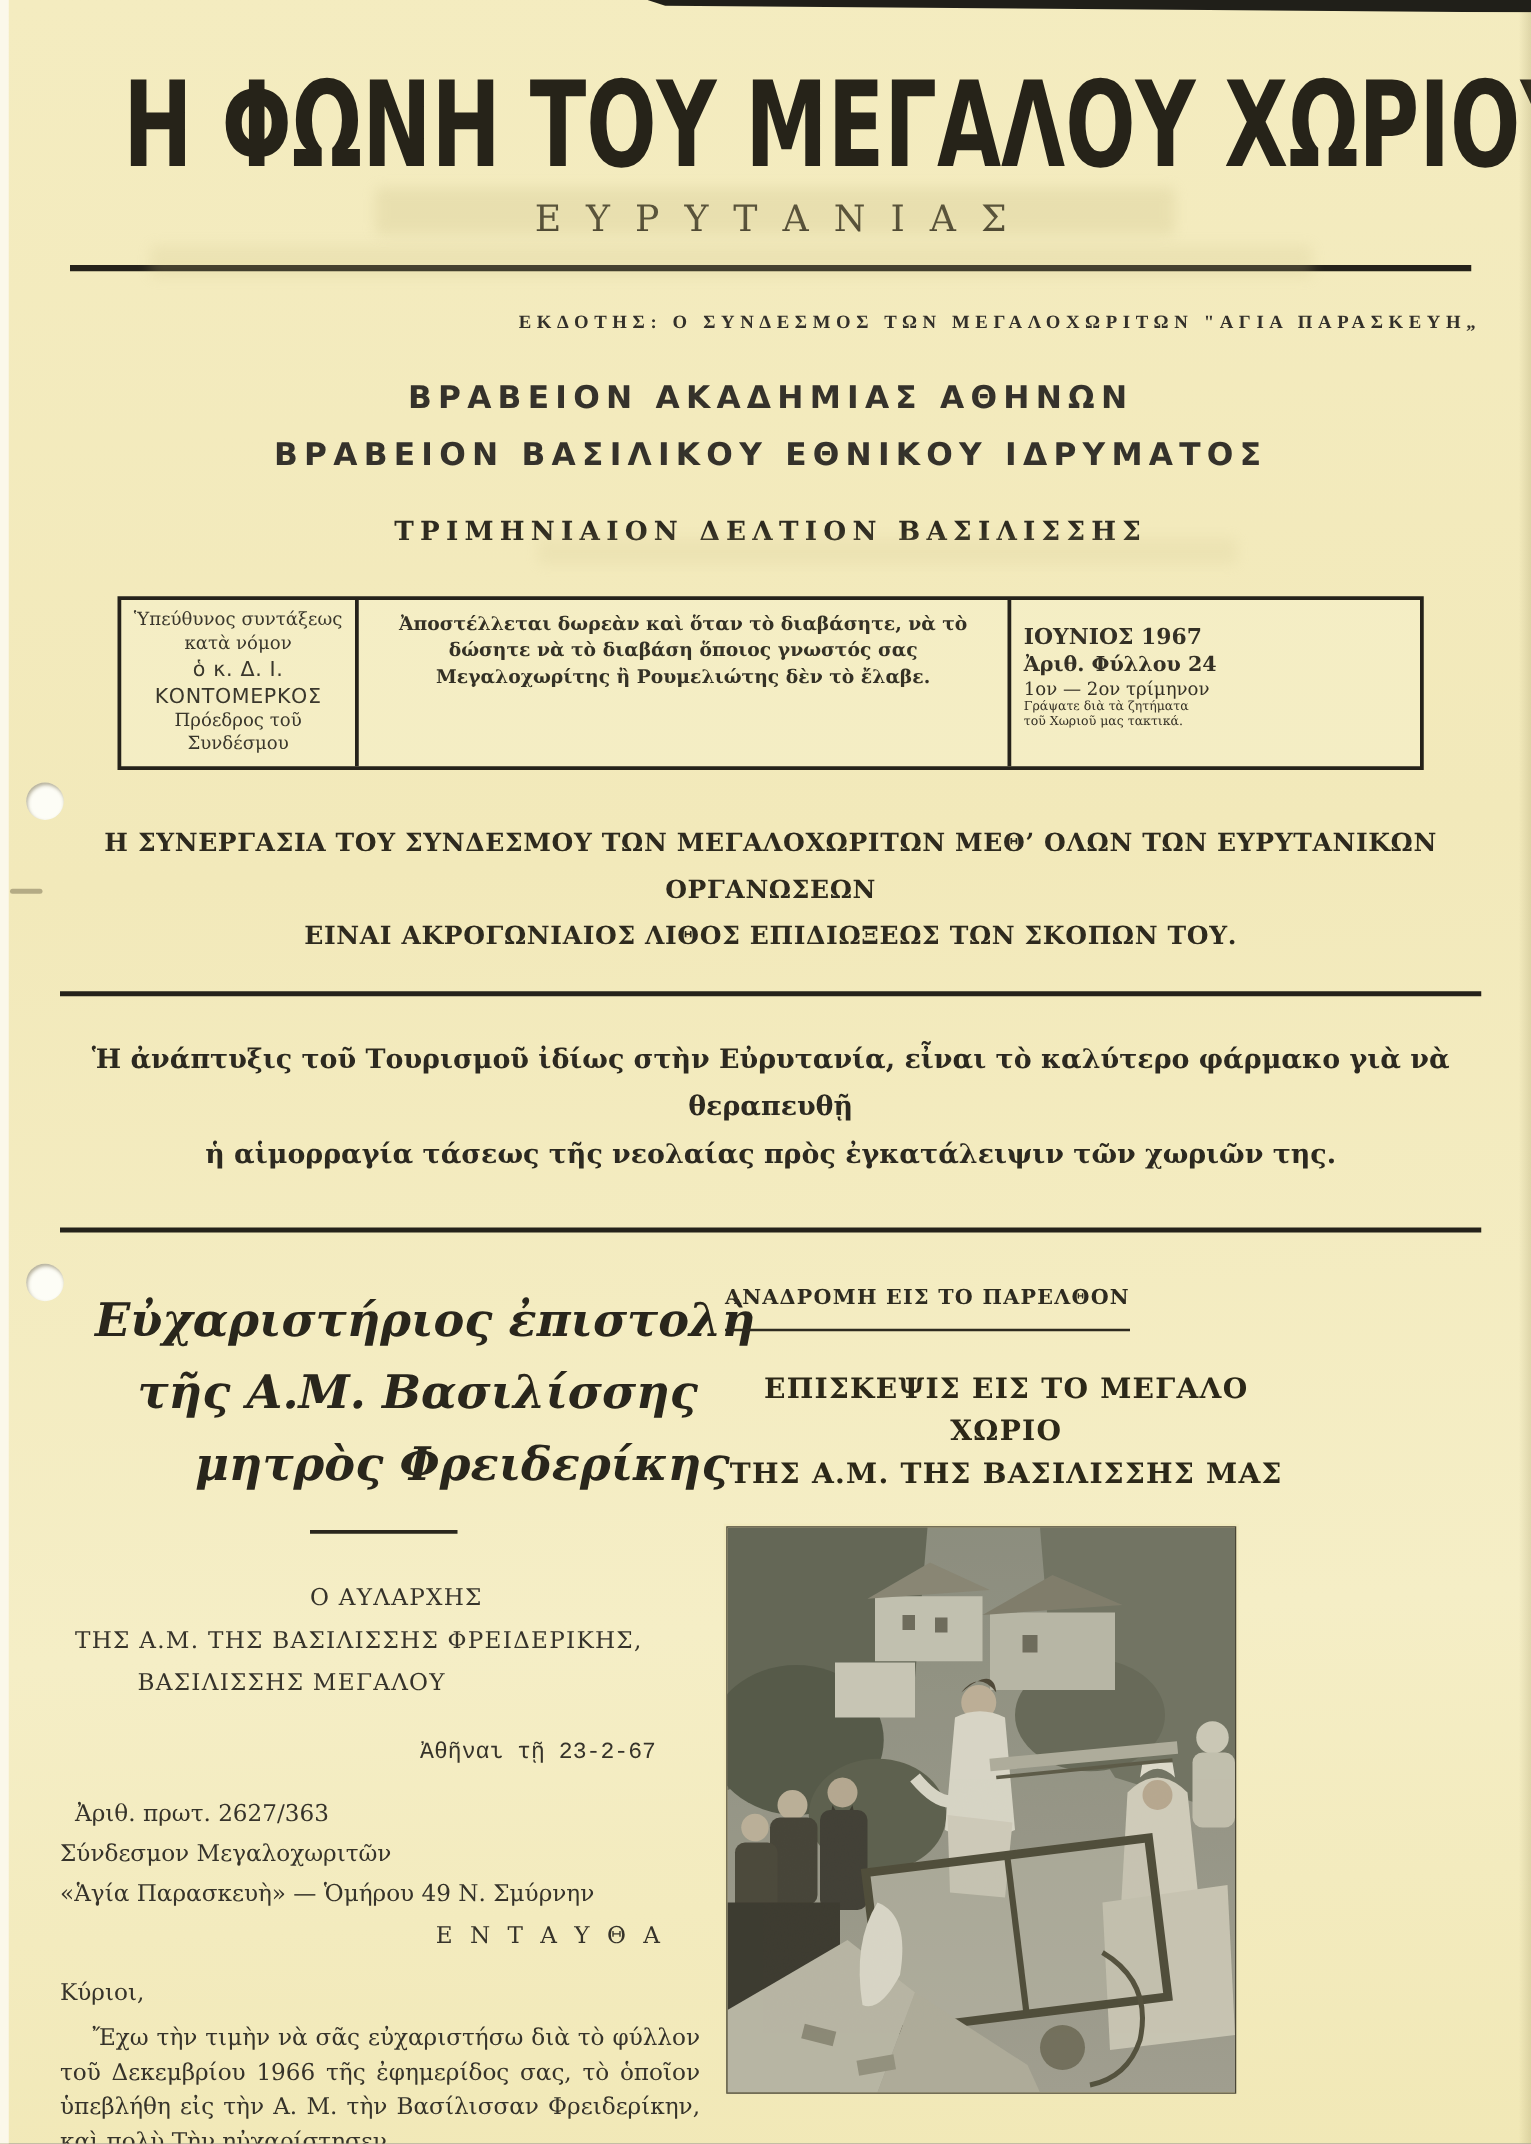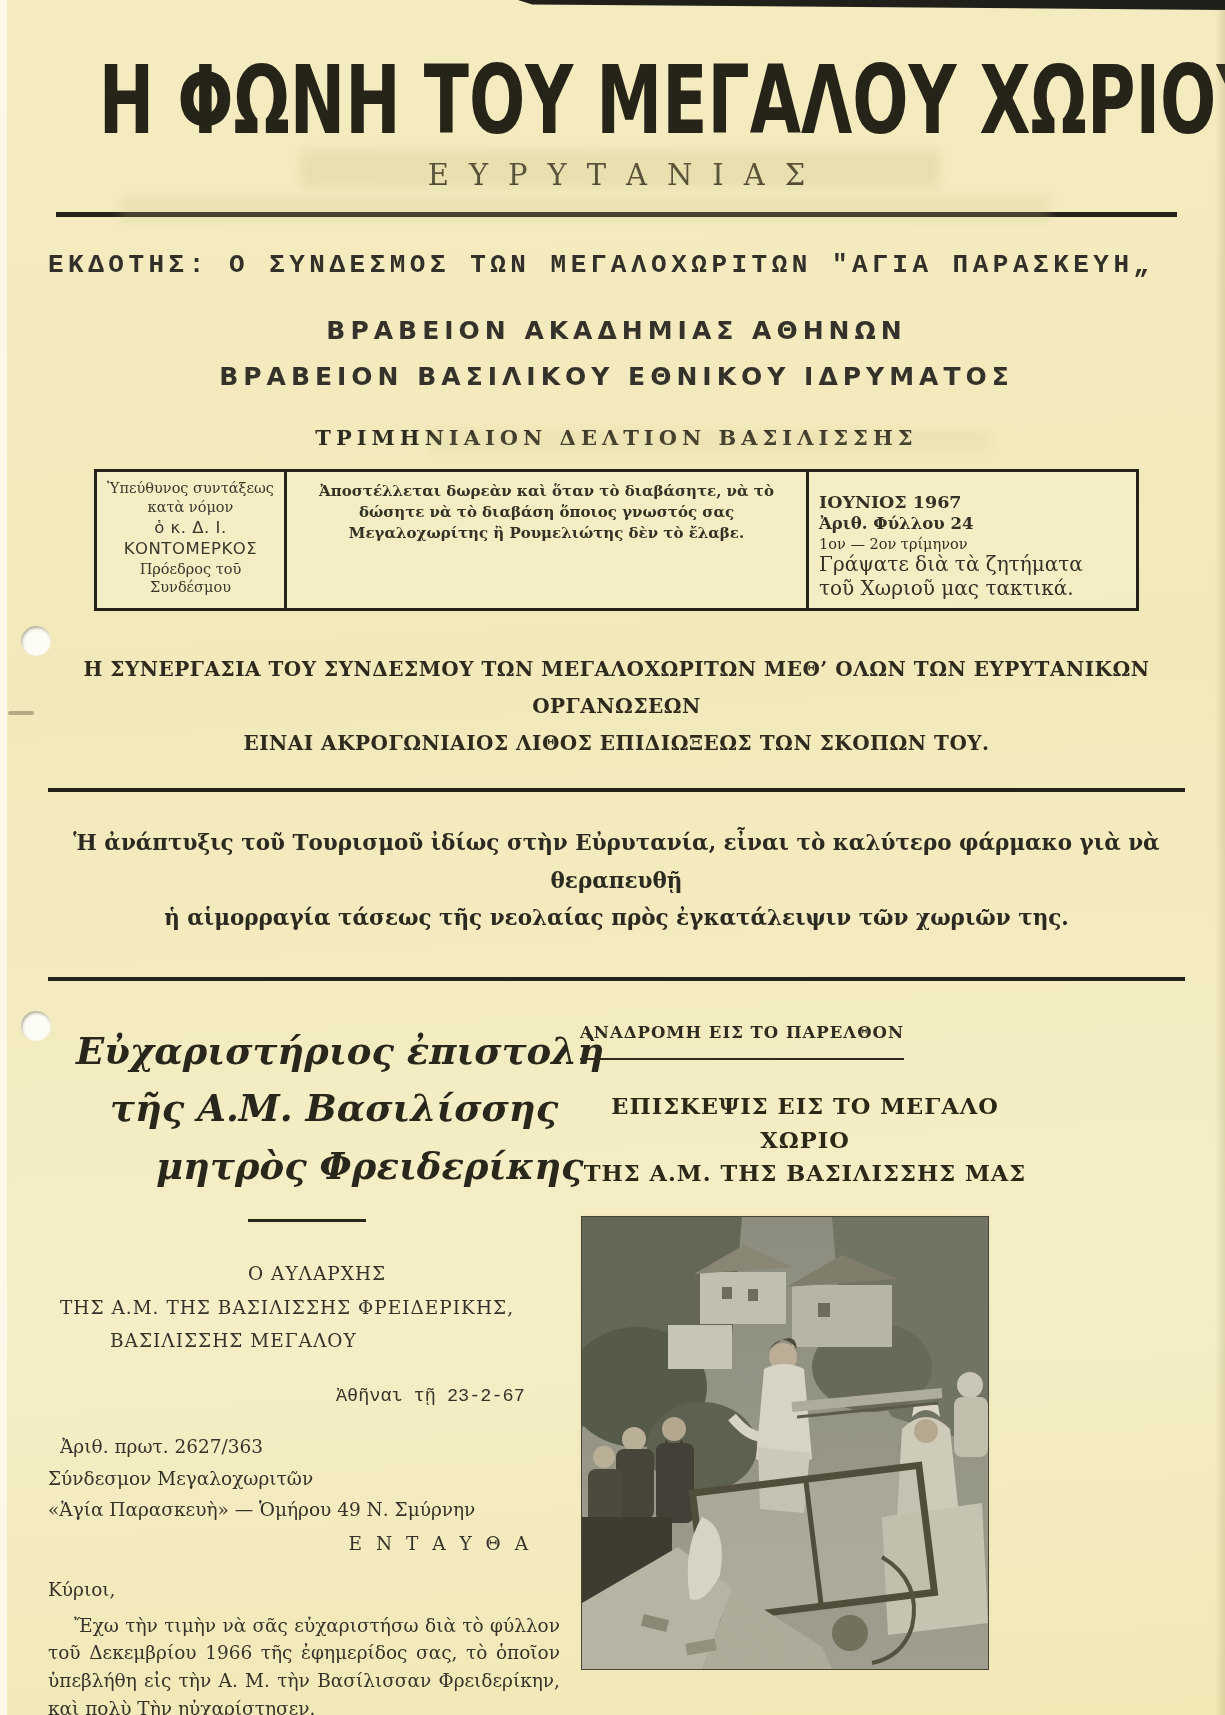--- a/index.html
+++ b/index.html
@@ -35,50 +35,50 @@
     font-family:"DejaVu Sans","Liberation Sans",sans-serif;
     font-weight:bold;font-size:72px;letter-spacing:0px;color:#262319;
     transform:scale(.92,1.32);transform-origin:center top;line-height:1;
   }
   .masthead .region{
     margin-top:34px;font-size:29px;letter-spacing:20px;text-indent:20px;
     font-weight:normal;color:#2e2a1d;
   }
   .rule-thick{height:5px;background:#25221a;margin:20px 8px 0 8px;}
   .publisher{
-    margin-top:33px;text-align:left;
-    font-family:Liberation Mono, monospace;
-    font-weight:bold;font-size:26px;letter-spacing:4.5px;color:#33302a;
+    margin-top:33px;text-align:right;
+    font-family:Liberation Serif, serif;
+    font-weight:bold;font-size:15px;letter-spacing:4.5px;color:#33302a;
   }
   .award{
     text-align:center;font-family:"DejaVu Sans","Liberation Sans",sans-serif;
     font-weight:bold;color:#35322b;letter-spacing:5px;
   }
   .award.a1{margin-top:36px;font-size:25px;}
   .award.a2{margin-top:17px;font-size:25px;}
   .bulletin{
     margin-top:34px;text-align:center;font-weight:bold;font-size:21px;letter-spacing:5px;color:#2e2b20;
   }
   
   .info-box{
-    margin:19px 46px 0 46px;
+    margin:40px 46px 0 46px;
     border:3px solid #25221a;
     display:grid;grid-template-columns:190px 1fr 330px;
     background:rgba(250,246,216,.35);
   }
   .info-box .cell{padding:7px 10px 8px 10px;}
   .cell.editor{border-right:3px solid #25221a;text-align:center;font-size:14.5px;line-height:1.3;color:#3a372c;}
   .cell.editor .big{font-family:"DejaVu Sans","Liberation Sans",sans-serif;font-size:16.5px;letter-spacing:.5px;}
   .cell.mission{text-align:center;font-size:15px;line-height:1.4;font-weight:bold;color:#343125;padding-top:9px;}
   .cell.mission p{margin:0 0 4px 0;}
   .cell.issue{border-left:3px solid #25221a;color:#343025;padding-top:20px;}
   .cell.issue .d1{font-weight:bold;font-size:17.5px;}
   .cell.issue .d2{font-weight:bold;font-size:16.5px;margin-top:2px;}
   .cell.issue .d3{font-size:14.5px;margin-top:3px;}
-  .cell.issue .d4{font-size:20px;line-height:1.2;}
+  .cell.issue .d4{font-size:10px;line-height:1.2;}
   
   .statement1{margin:40px 10px 0 10px;text-align:center;font-weight:bold;font-size:20px;line-height:1.85;color:#2e2a1e;letter-spacing:.5px;}
   .rule2{height:4px;background:#25221a;margin:26px 0 0 0;}
   .statement2{margin:0;text-align:center;font-weight:bold;font-size:21.5px;line-height:1.75;color:#2c2920;padding:32px 4px 14px 4px;}
   
   .columns{display:flex;margin-top:42px;}
   .col-left{width:512px;flex:none;}
   .col-right{width:625px;flex:none;}
   
   .lh{font-style:italic;font-weight:bold;font-size:37px;line-height:1.55;color:#29261c;white-space:nowrap;}

